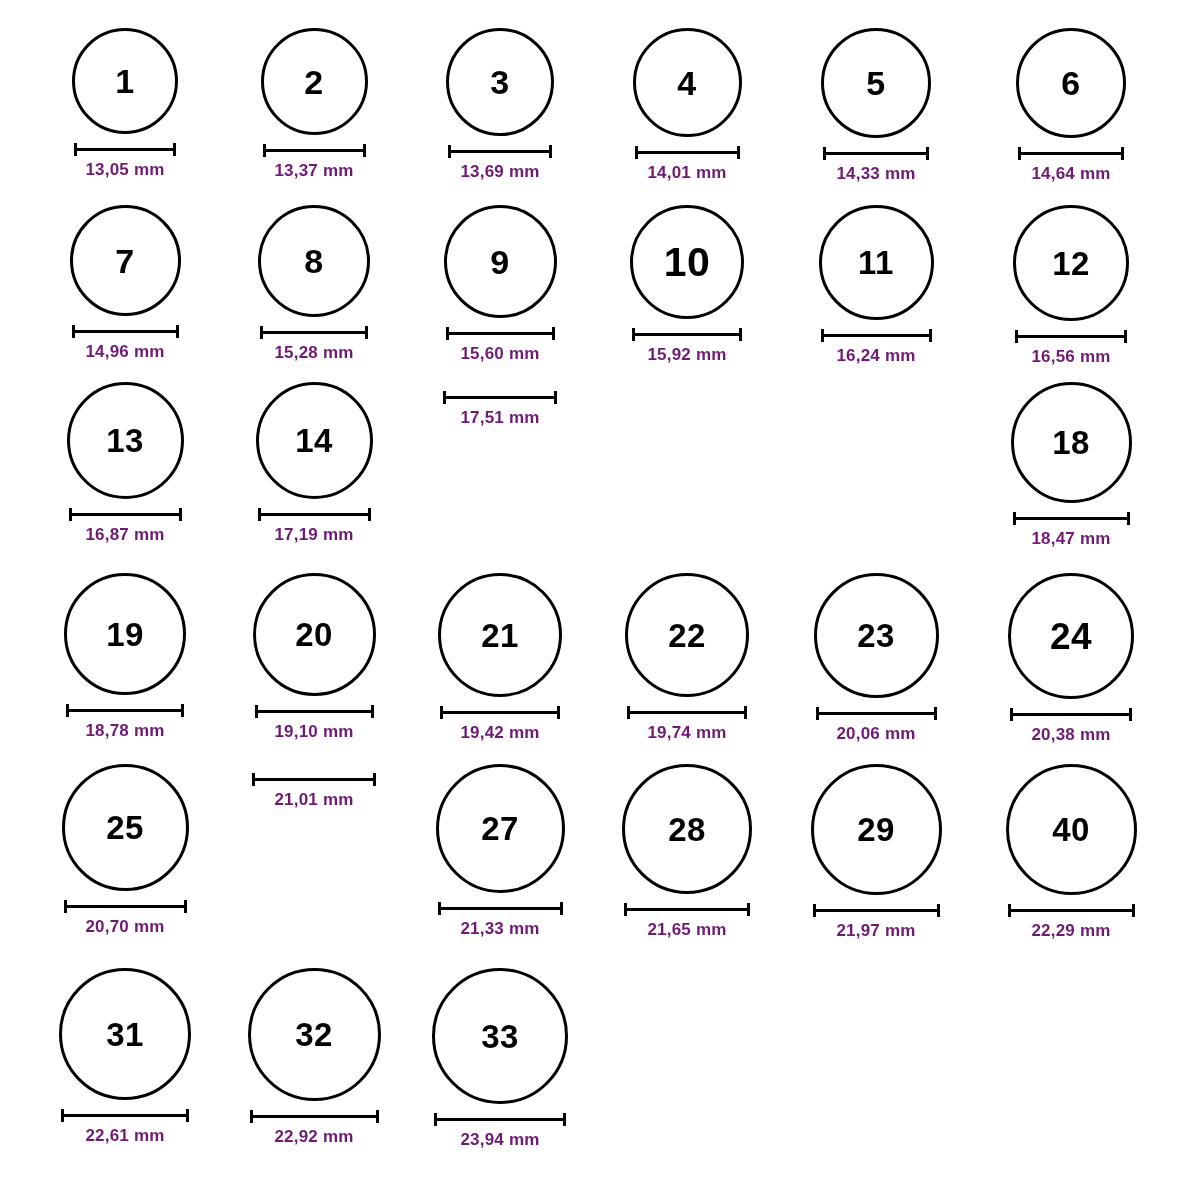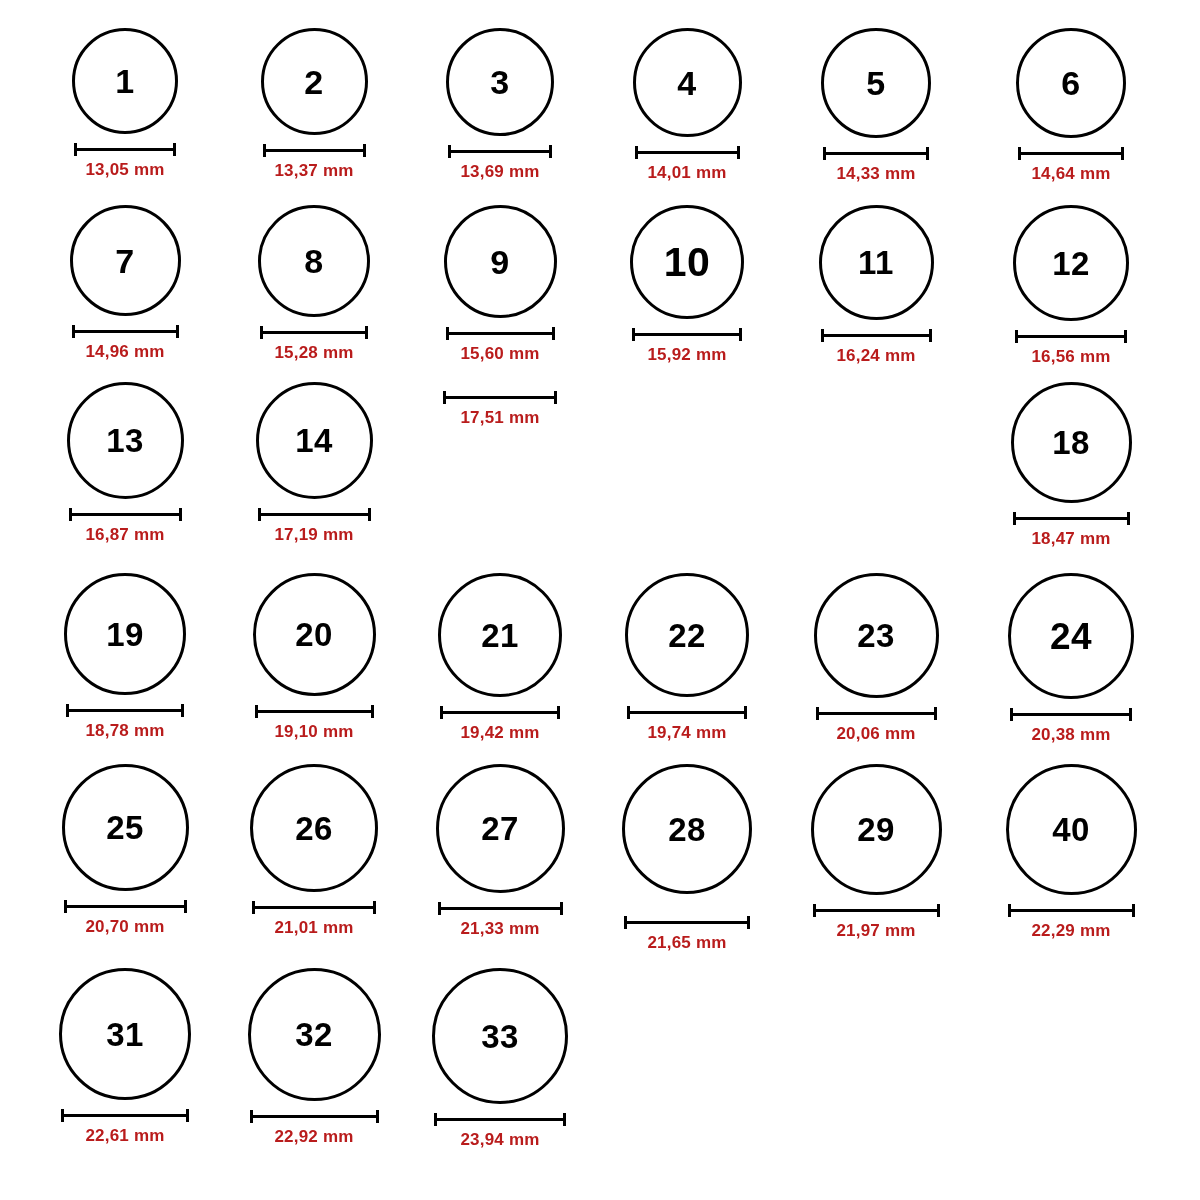--- a/index.html
+++ b/index.html
@@ -64,21 +64,21 @@
     width: 3px;
     height: 13px;
     background: #000000;
   }
   .caliper .tick.left { left: 0; }
   .caliper .tick.right { right: 0; }
   .ring-label {
     margin-top: 5px;
     font-size: 17px;
     font-weight: bold;
-    color: #b91c1c;
+    color: #701a75;
     white-space: nowrap;
     letter-spacing: 0.2px;
   }
 </style>
 </head>
 <body>
 
 <div id="chart">
     <div class="ring-cell" style="left: 45px; top: 28px; width: 160px;">
       <div class="ring-circle" style="width: 106px; height: 106px;">
@@ -370,23 +370,20 @@
       <div class="measure" style="margin-top: 9px;">
         <div class="caliper" style="width: 123px;">
           <span class="bar"></span>
           <span class="tick left"></span>
           <span class="tick right"></span>
         </div>
         <div class="ring-label">20,70 mm</div>
       </div>
     </div>
     <div class="ring-cell" style="left: 234px; top: 764px; width: 160px;">
-      <div class="ring-circle" style="width: 128px; height: 128px;">
-        <span class="ring-number" style="font-size: 33px;">26</span>
-      </div>
       <div class="measure" style="margin-top: 9px;">
         <div class="caliper" style="width: 124px;">
           <span class="bar"></span>
           <span class="tick left"></span>
           <span class="tick right"></span>
         </div>
         <div class="ring-label">21,01 mm</div>
       </div>
     </div>
     <div class="ring-cell" style="left: 420px; top: 764px; width: 160px;">
@@ -395,21 +392,21 @@
       </div>
       <div class="measure" style="margin-top: 9px;">
         <div class="caliper" style="width: 125px;">
           <span class="bar"></span>
           <span class="tick left"></span>
           <span class="tick right"></span>
         </div>
         <div class="ring-label">21,33 mm</div>
       </div>
     </div>
-    <div class="ring-cell" style="left: 607px; top: 764px; width: 160px; gap: 13px;">
+    <div class="ring-cell" style="left: 607px; top: 764px; width: 160px;">
       <div class="ring-circle" style="width: 130px; height: 130px;">
         <span class="ring-number" style="font-size: 33px;">28</span>
       </div>
       <div class="measure" style="margin-top: 9px;">
         <div class="caliper" style="width: 126px;">
           <span class="bar"></span>
           <span class="tick left"></span>
           <span class="tick right"></span>
         </div>
         <div class="ring-label">21,65 mm</div>

